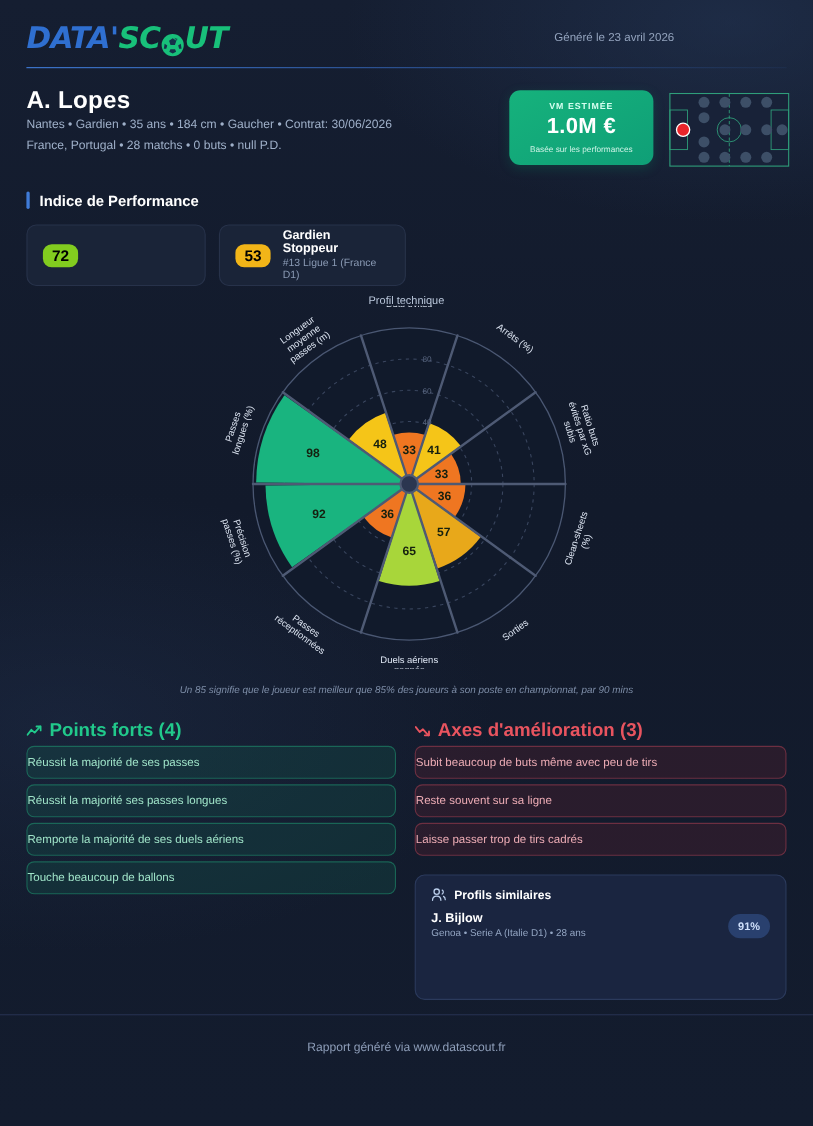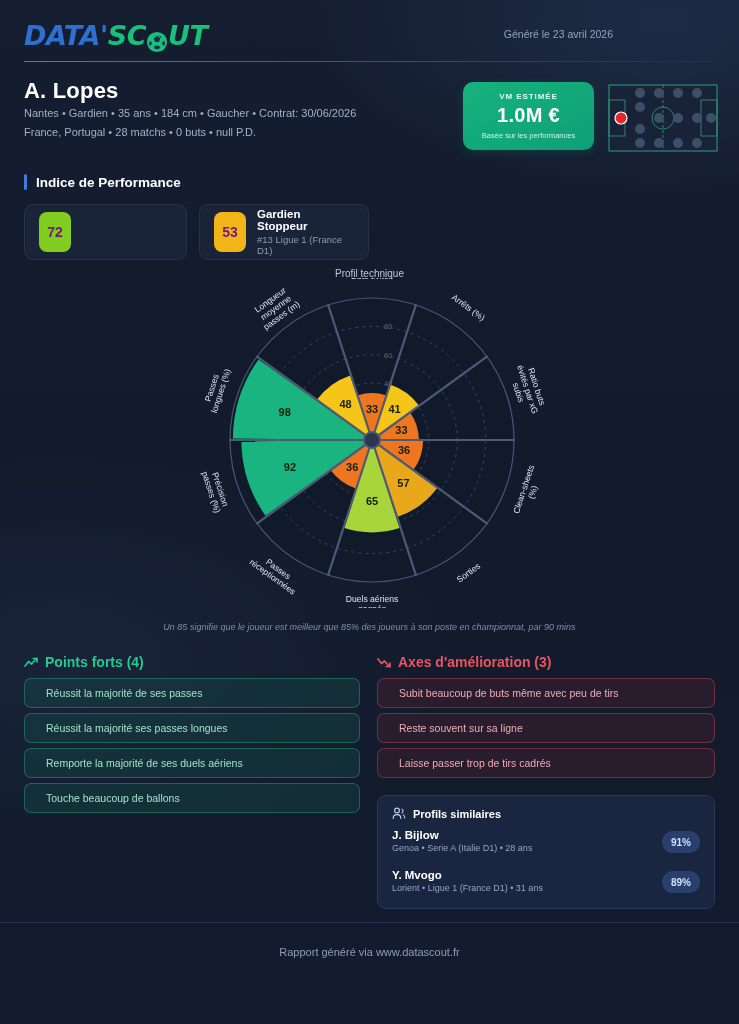--- a/index.html
+++ b/index.html
@@ -47,40 +47,40 @@
   .pitch{position:absolute;left:608px;top:84px;width:110px;height:68px;}
 
   
   .sect{position:absolute;display:flex;align-items:center;justify-content:space-between;}
   .sect .bar{width:3px;height:16px;background:#3f7bd8;border-radius:2px;margin-right:9px;}
   .sect .txt{font-size:13.5px;font-weight:bold;color:#ffffff;}
 
   
   .idxcard{position:absolute;height:56px;border-radius:9px;background:#1a2438;
     border:1px solid #27324a;display:flex;align-items:center;padding:0 14px;box-sizing:border-box;}
-  .idxbadge{width:32px;height:40px;border-radius:8px;display:flex;align-items:center;
-    justify-content:center;font-size:14px;font-weight:bold;color:#701a75;flex:0 0 auto;}
+  .idxbadge{width:32px;height:21px;border-radius:8px;display:flex;align-items:center;
+    justify-content:center;font-size:14px;font-weight:bold;color:#000000;flex:0 0 auto;}
   .idxtxt{margin-left:11px;}
   .idxname{font-size:11.5px;font-weight:bold;color:#ffffff;}
   .idxrank{font-size:9.5px;color:#8b9bb5;margin-top:2px;}
 
   
   .charttitle{position:absolute;width:739px;text-align:center;top:268px;font-size:10px;color:#b9c6da;}
   .chartwrap{position:absolute;left:0;top:278px;width:739px;height:330px;}
   .chartnote{position:absolute;width:739px;text-align:center;top:622px;font-size:9px;
     font-style:italic;color:#7e8ea8;}
 
   
-  .listhead{position:absolute;display:flex;align-items:center;font-size:14px;font-weight:bold;}
+  .listhead{position:absolute;display:flex;align-items:center;font-size:17px;font-weight:bold;}
   .listhead .ico{margin-right:7px;display:inline-flex;}
   .good{color:#21c98b;}
   .bad{color:#e8545f;}
 
   .pill{position:absolute;height:30px;border-radius:7px;box-sizing:border-box;
-    display:flex;align-items:center;padding-left:21px;font-size:10.5px;}
+    display:flex;align-items:center;padding-left:0;font-size:10.5px;}
   .pill.g{background:rgba(20,90,76,.30);border:1px solid rgba(33,170,125,.45);color:#9fe3c8;}
   .pill.b{background:rgba(95,32,48,.30);border:1px solid rgba(205,74,92,.42);color:#edacb5;}
 
   
   .simbox{position:absolute;left:377px;top:795px;width:338px;height:114px;border-radius:9px;
     background:#1a2540;border:1px solid #2b3a5c;box-sizing:border-box;padding:11px 14px;}
   .simhead{display:flex;align-items:center;font-size:11px;font-weight:bold;color:#ffffff;}
   .simhead .ico{margin-right:7px;display:inline-flex;}
   .simrow{position:relative;margin-top:9px;height:31px;}
   .simname{font-size:11.5px;font-weight:bold;color:#ffffff;}
@@ -333,23 +333,18 @@
       </span>
       <span>Profils similaires</span>
     </div>
 
     <div class="simrow">
       <div class="simname">J. Bijlow</div>
       <div class="simmeta">Genoa • Serie A (Italie D1) • 28 ans</div>
       <div class="simpct">91%</div>
     </div>
 
-    <div class="simrow">
-      <div class="simname">Y. Mvogo</div>
-      <div class="simmeta">Lorient • Ligue 1 (France D1) • 31 ans</div>
-      <div class="simpct">89%</div>
-    </div>
   </div>
 
   <div class="footline"></div>
   <div class="foot">Rapport généré via www.datascout.fr</div>
 
 </div>
 
 </body></html>

